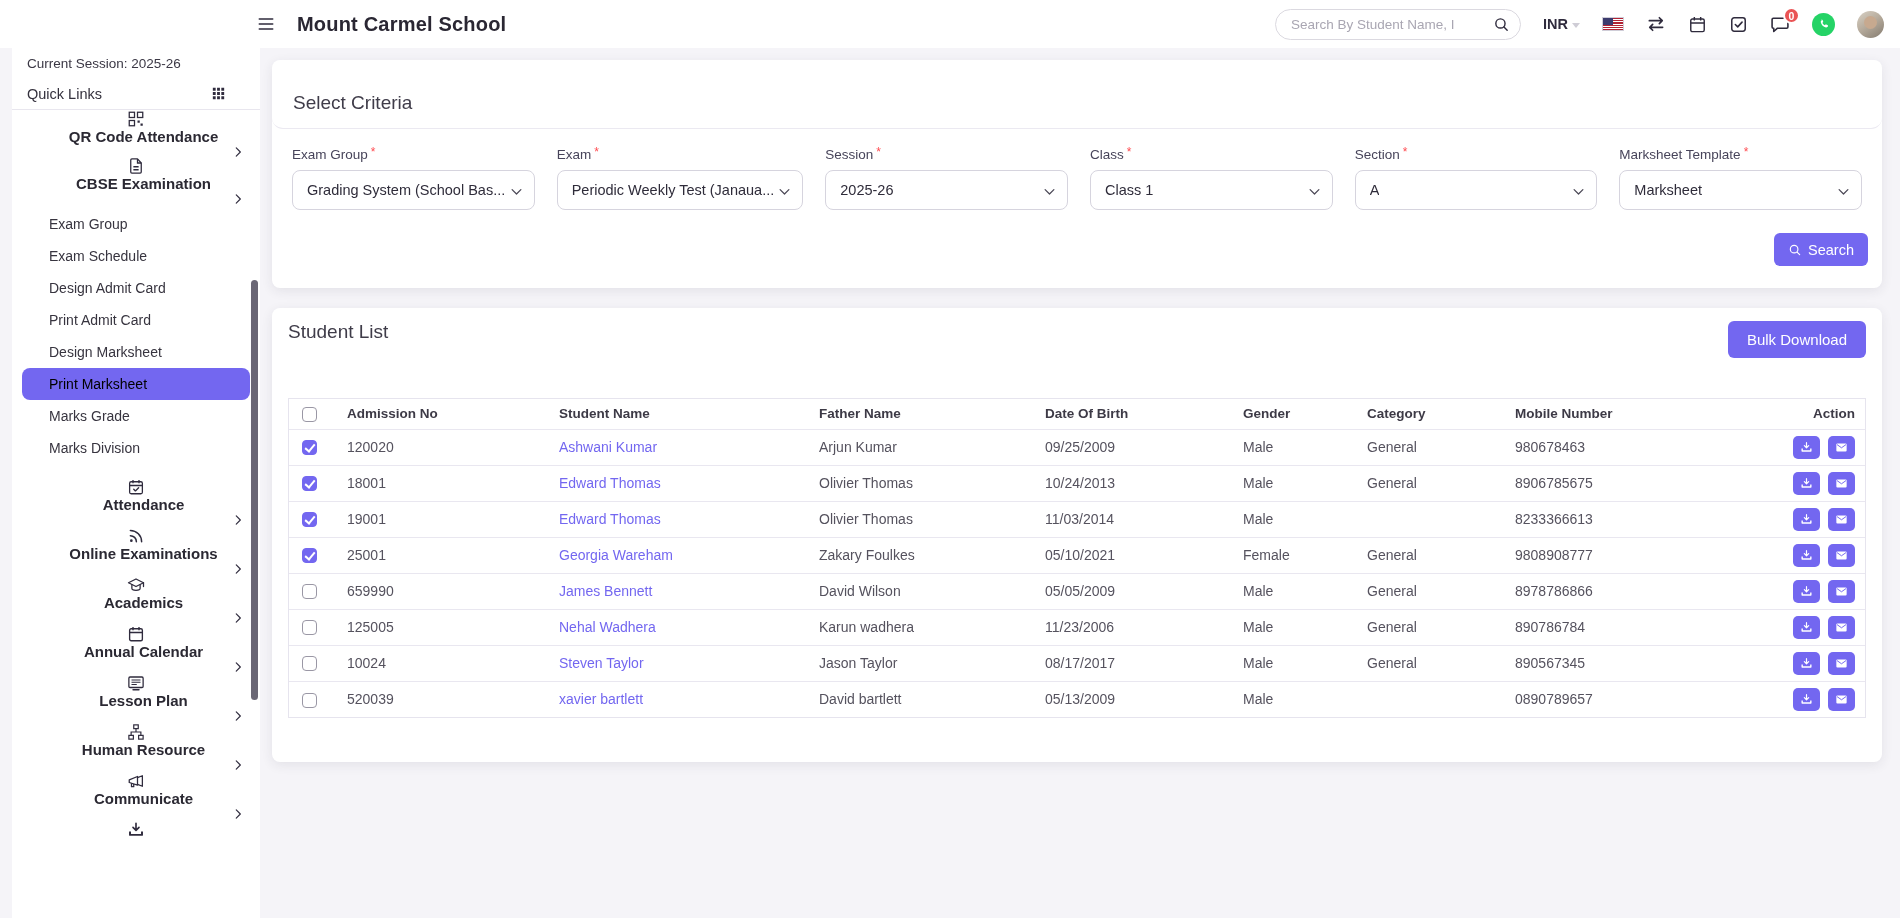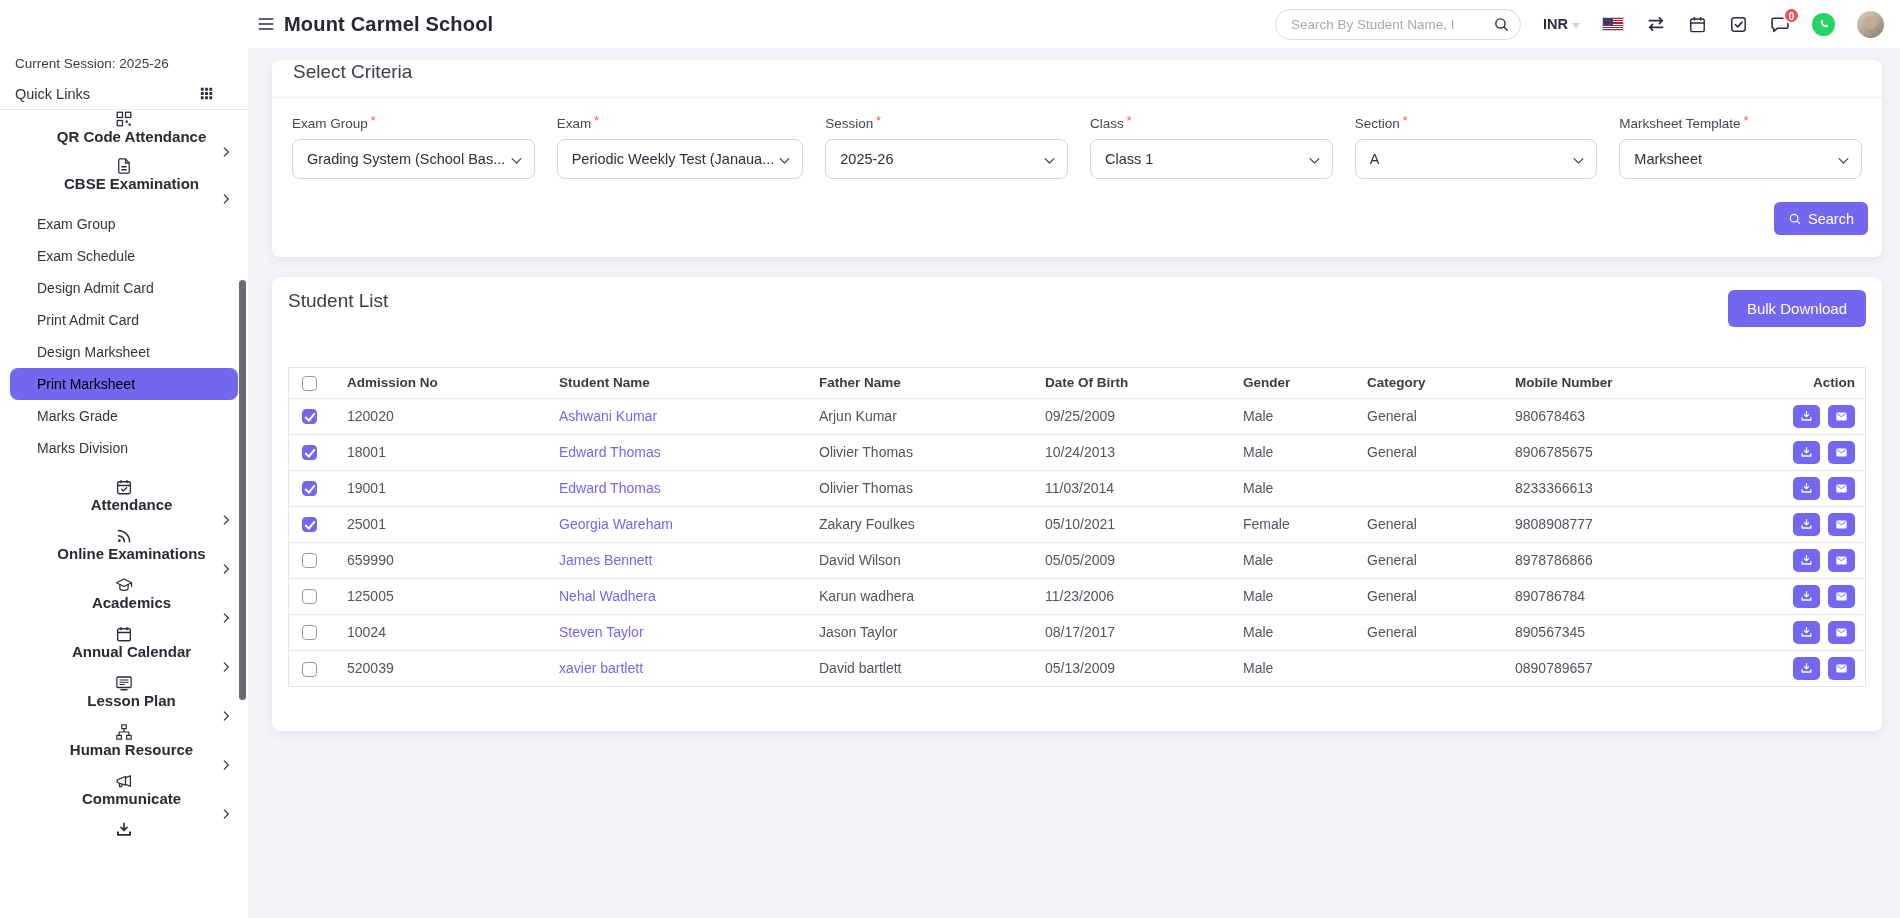--- a/index.html
+++ b/index.html
@@ -8,58 +8,58 @@
     background:#f5f4f8;
     font-family:"Liberation Sans","DejaVu Sans",sans-serif;
     color:#2f2b3d;
     -webkit-font-smoothing:antialiased;
   }
   svg { display:block; }
 
   
   .topbar { position:fixed; top:0; left:0; width:1900px; height:48px; background:#fff; display:flex; align-items:center; z-index:30; }
   .burger { margin-left:256px; background:none; border:none; cursor:pointer; color:#2f2b3d; }
-  .app-title { margin-left:8px; font-size:20px; font-weight:700; color:#2a2733; letter-spacing:.2px; white-space:nowrap; }
+  .app-title { margin-left:21px; font-size:20px; font-weight:700; color:#2a2733; letter-spacing:.2px; white-space:nowrap; }
   .topbar-right { margin-left:auto; display:flex; align-items:center; gap:22px; padding-right:16px; }
   .search-pill { position:relative; width:246px; height:31px; }
   .search-pill input { width:100%; height:100%; border:1px solid #dbd9e0; border-radius:16px; padding:0 34px 0 15px; font-size:13.5px; color:#5d5a66; background:#fff; outline:none; font-family:inherit; }
   .search-pill input::placeholder { color:#a9a6b2; }
   .search-pill .sic { position:absolute; right:11px; top:7px; color:#2f2b3d; }
   .currency { display:flex; align-items:center; gap:4px; cursor:pointer; }
   .currency .cur-label { font-size:14.5px; font-weight:700; color:#2f2b3d; }
   .caret { width:0; height:0; border-left:4px solid transparent; border-right:4px solid transparent; border-top:5px solid #cfcdd6; margin-top:2px; }
   .flag { position:relative; width:22px; height:14px; background:repeating-linear-gradient(180deg,#b22234 0 1.1px,#fff 1.1px 2.2px); border:1px solid #d0ced8; cursor:pointer; }
   .flag::after { content:""; position:absolute; left:0; top:0; width:10px; height:7px; background:#3c3b6e; }
   .icon-btn { background:none; border:none; cursor:pointer; position:relative; color:#2f2b3d; }
   .badge { position:absolute; top:-7px; right:-10px; min-width:17px; height:17px; background:#ea5455; color:#fff; font-size:10.5px; font-weight:700; border-radius:9px; border:2px solid #fff; display:flex; align-items:center; justify-content:center; }
   .wa-btn { width:23px; height:23px; border-radius:50%; background:#25d366; border:none; cursor:pointer; display:flex; align-items:center; justify-content:center; color:#fff; }
   .avatar { width:27px; height:27px; border-radius:50%; cursor:pointer; border:none; background:linear-gradient(145deg,#d9d2c6 0%,#b8ad9e 45%,#847b6f 100%); position:relative; overflow:hidden; }
   .avatar::after { content:""; position:absolute; left:7px; top:5px; width:13px; height:13px; border-radius:50%; background:#c7a98f; }
 
   
-  .sidebar { position:fixed; top:48px; left:0; bottom:0; width:248px; background:#fff; overflow:hidden; z-index:20; }
+  .sidebar { position:fixed; top:48px; left:12px; bottom:0; width:248px; background:#fff; overflow:hidden; z-index:20; }
   .session-row { height:30px; display:flex; align-items:center; padding:0 15px; font-size:13.5px; color:#3b3845; }
   .quicklinks-row { height:32px; display:flex; align-items:center; justify-content:space-between; padding:0 15px 0 15px; font-size:14.5px; color:#34313d; border-bottom:1px solid #e8e6ee; }
   .grid-btn { background:none; border:none; cursor:pointer; color:#2f2b3d; padding-right:18px; }
   .nav-item { height:47px; margin:0 8px; padding:0 7px; display:flex; align-items:center; cursor:pointer; border-radius:8px;flex-direction:column; }
   .nav-item.tall { height:49px; }
   .nav-item.open { background:#efedf2; }
   .nav-ic { width:18px; display:flex; }
   .nav-label { margin-left:15px; font-size:15px; font-weight:700; color:#2b2933; white-space:nowrap; }
   .nav-chev { margin-left:auto; color:#2f2b3d; display:flex; }
   .submenu { margin-top:4px; }
   .sub-item { height:32px; margin:0 10px; padding-left:27px; display:flex; align-items:center; font-size:14px; color:#37343f; cursor:pointer; border-radius:8px; white-space:nowrap; }
   .sub-item.active { background:#7367f0; color:#000000; }
   .bottom-group { margin-top:14px; }
   .side-scrollbar { position:absolute; right:2px; top:232px; width:7px; height:420px; background:#6b6875; border-radius:4px; }
 
   
   .main { margin-left:248px; padding:60px 18px 0 24px; }
   .card { background:#fff; border-radius:8px; box-shadow:0 3px 12px rgba(47,43,61,.09); }
-  .card-head { padding:1px 21px 14px; }
+  .card-head { padding:32px 21px 14px;border-radius:11px; }
   .card-title { font-size:19px; font-weight:500; color:#3f3c49; }
   .card1 { border-bottom:none; }
   .card1 .card-head { border-bottom:1px solid #ebe9f1; }
   .form-grid { display:grid; grid-template-columns:repeat(6,1fr); gap:22px; padding:16px 20px 0; }
   .f-label { font-size:13.5px; color:#47445a; }
   .f-req { color:#ff4c51; margin-left:3px; font-size:12px; vertical-align:top; }
   .sel { position:relative; margin-top:7px; height:40px; border:1px solid #d6d4de; border-radius:8px; background:#fff; display:flex; align-items:center; padding:0 28px 0 14px; font-size:14.5px; color:#2f2c3a; cursor:pointer; }
   .sel-val { white-space:nowrap; overflow:hidden; }
   .sel-chev { position:absolute; right:10px; top:13px; color:#4b4856; }
   .btn-row { display:flex; justify-content:flex-end; padding:23px 14px 22px 0; }

